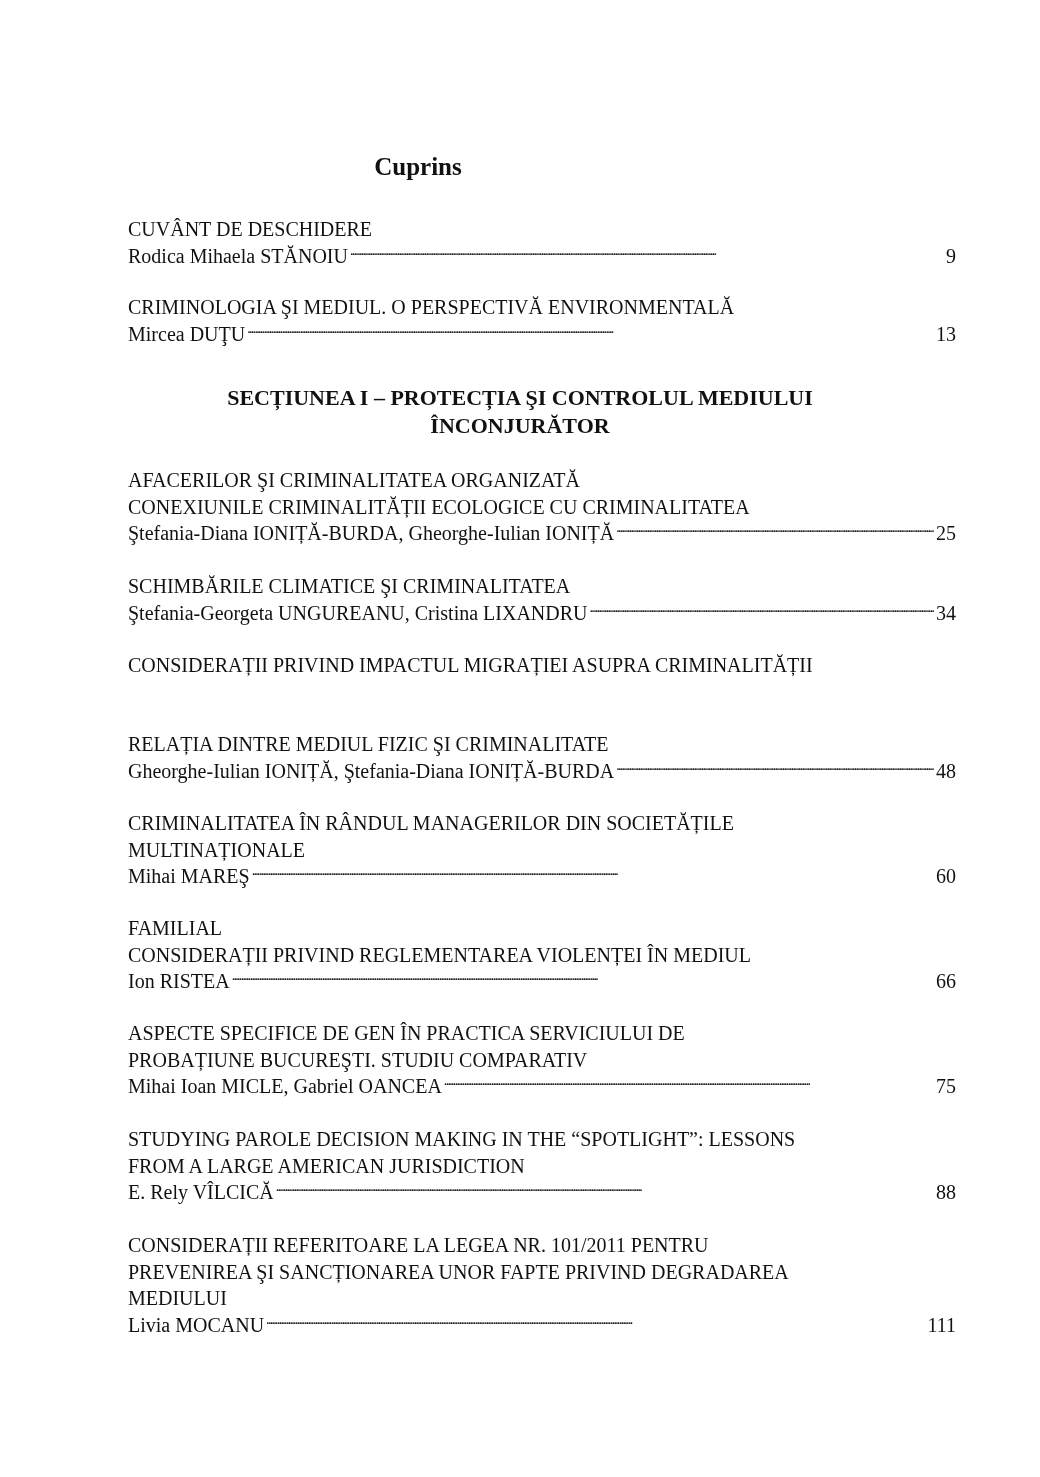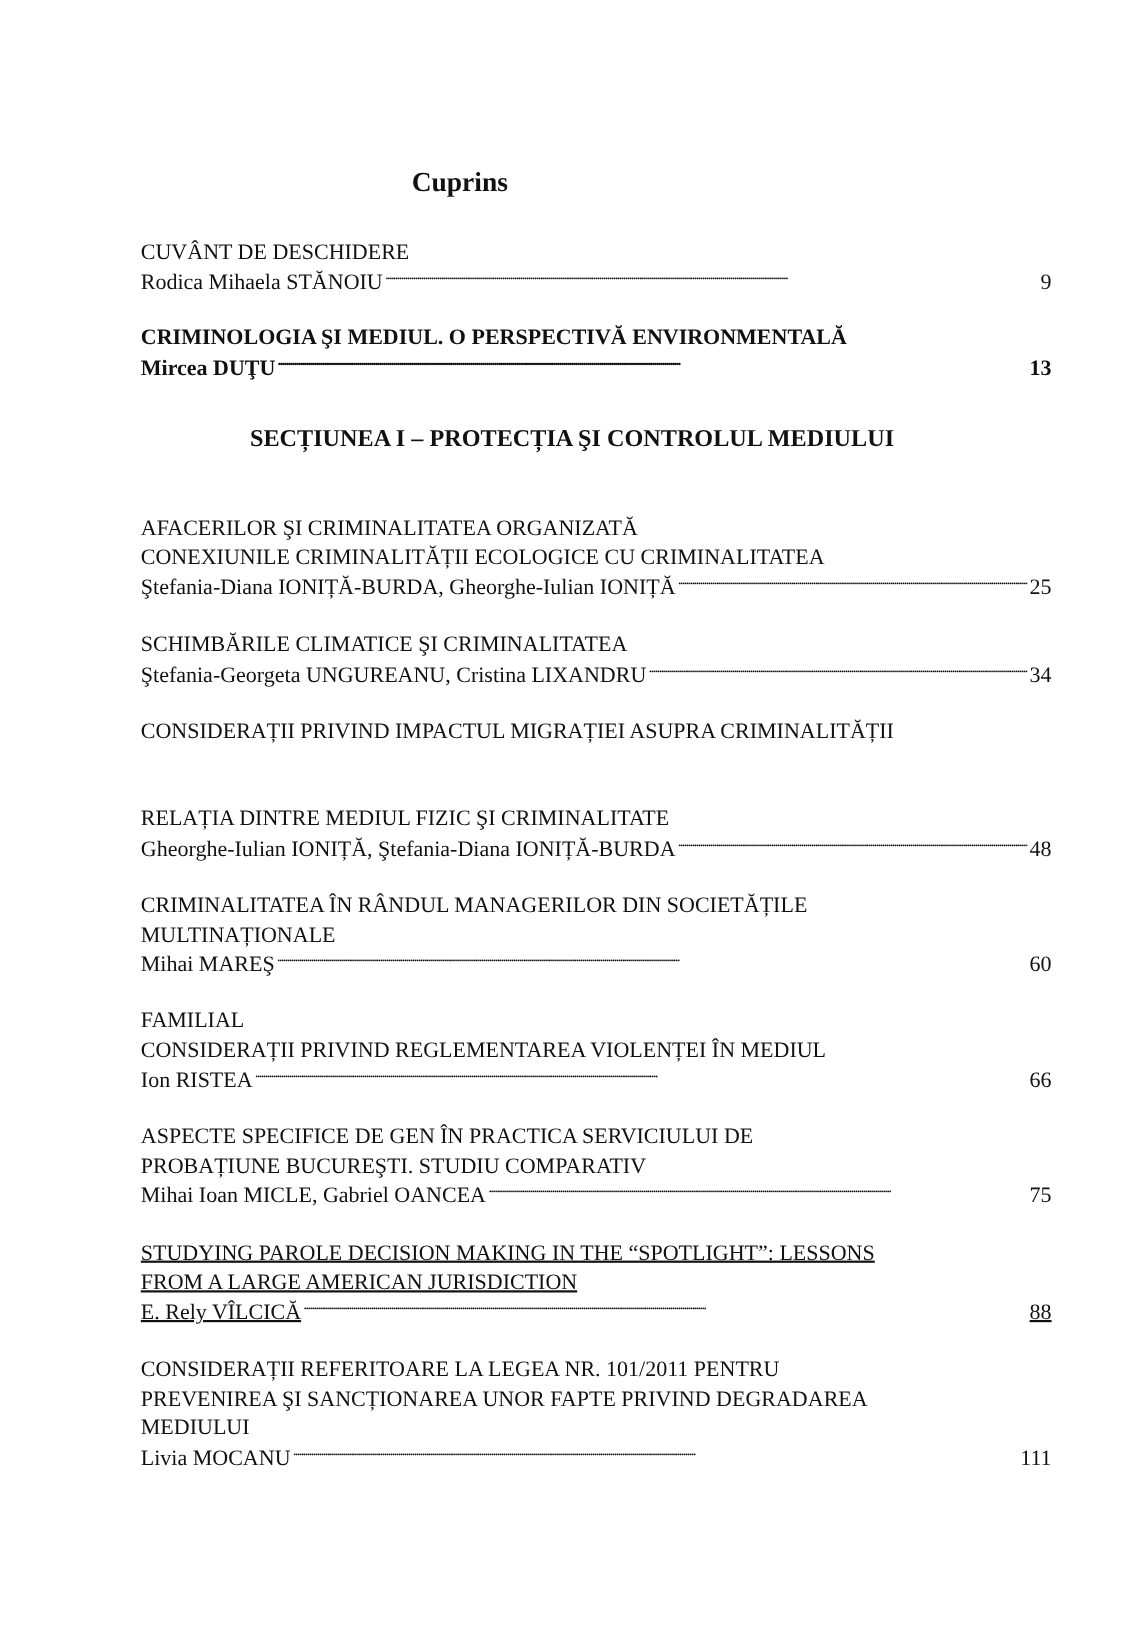--- a/index.html
+++ b/index.html
@@ -44,31 +44,32 @@
 
 <div class="entry" style="top:216px;">
   <span class="title-line">CUVÂNT DE DESCHIDERE</span>
   <div class="author-row">
     <span class="author">Rodica Mihaela STĂNOIU</span>
     <span class="leader"></span>
     <span class="page-num">9</span>
   </div>
 </div>
 
-<div class="entry" style="top:294px;font-weight:bold;">
+<div class="entry" style="top:294px;">
   <span class="title-line">CRIMINOLOGIA ŞI MEDIUL. O PERSPECTIVĂ ENVIRONMENTALĂ</span>
   <div class="author-row">
     <span class="author">Mircea DUŢU</span>
     <span class="leader"></span>
     <span class="page-num">13</span>
   </div>
 </div>
 
 <div class="section-heading">
   <div>SECȚIUNEA I – PROTECȚIA ŞI CONTROLUL MEDIULUI</div>
+  <div>ÎNCONJURĂTOR</div>
 </div>
 
 <div class="entry" style="top:467px;">
   <span class="title-line">AFACERILOR ŞI CRIMINALITATEA ORGANIZATĂ</span>
   <span class="title-line">CONEXIUNILE CRIMINALITĂȚII ECOLOGICE CU CRIMINALITATEA</span>
   <div class="author-row">
     <span class="author">Ştefania-Diana IONIȚĂ-BURDA, Gheorghe-Iulian IONIȚĂ</span>
     <span class="leader"></span>
     <span class="page-num">25</span>
   </div>
@@ -119,21 +120,21 @@
 <div class="entry" style="top:1020px;">
   <span class="title-line">ASPECTE SPECIFICE DE GEN ÎN PRACTICA SERVICIULUI DE</span>
   <span class="title-line">PROBAȚIUNE BUCUREŞTI. STUDIU COMPARATIV</span>
   <div class="author-row">
     <span class="author">Mihai Ioan MICLE, Gabriel OANCEA</span>
     <span class="leader"></span>
     <span class="page-num">75</span>
   </div>
 </div>
 
-<div class="entry" style="top:1126px;text-decoration:underline;">
+<div class="entry" style="top:1126px;">
   <span class="title-line">STUDYING PAROLE DECISION MAKING IN THE “SPOTLIGHT”: LESSONS</span>
   <span class="title-line">FROM A LARGE AMERICAN JURISDICTION</span>
   <div class="author-row">
     <span class="author">E. Rely VÎLCICĂ</span>
     <span class="leader"></span>
     <span class="page-num">88</span>
   </div>
 </div>
 
 <div class="entry" style="top:1232px;">

